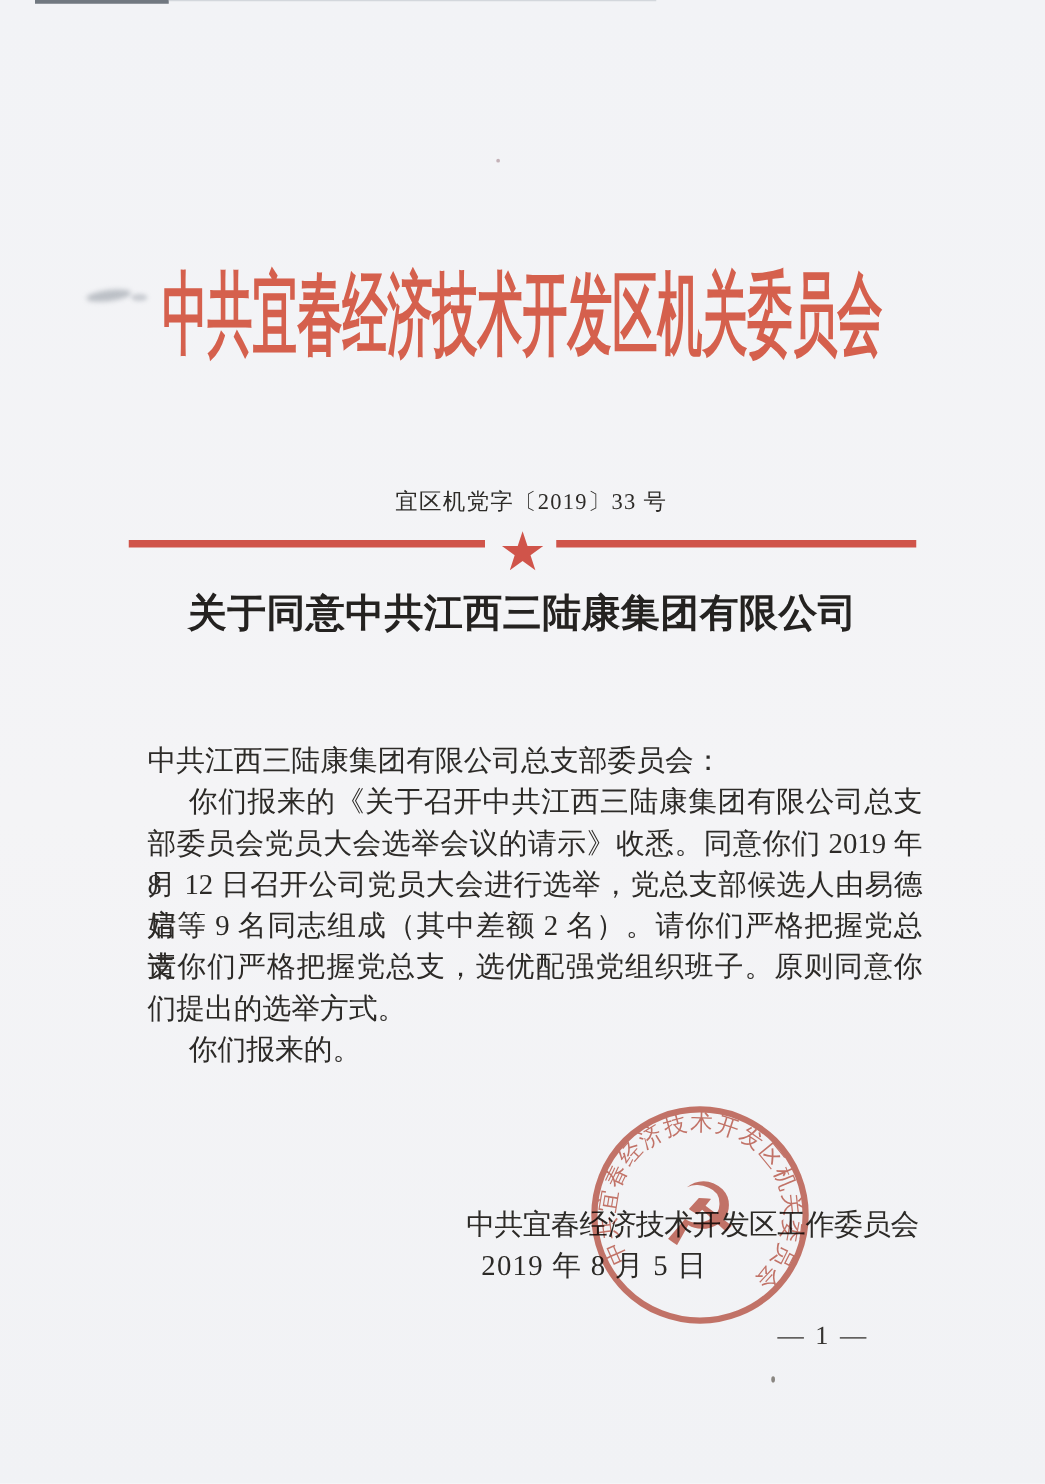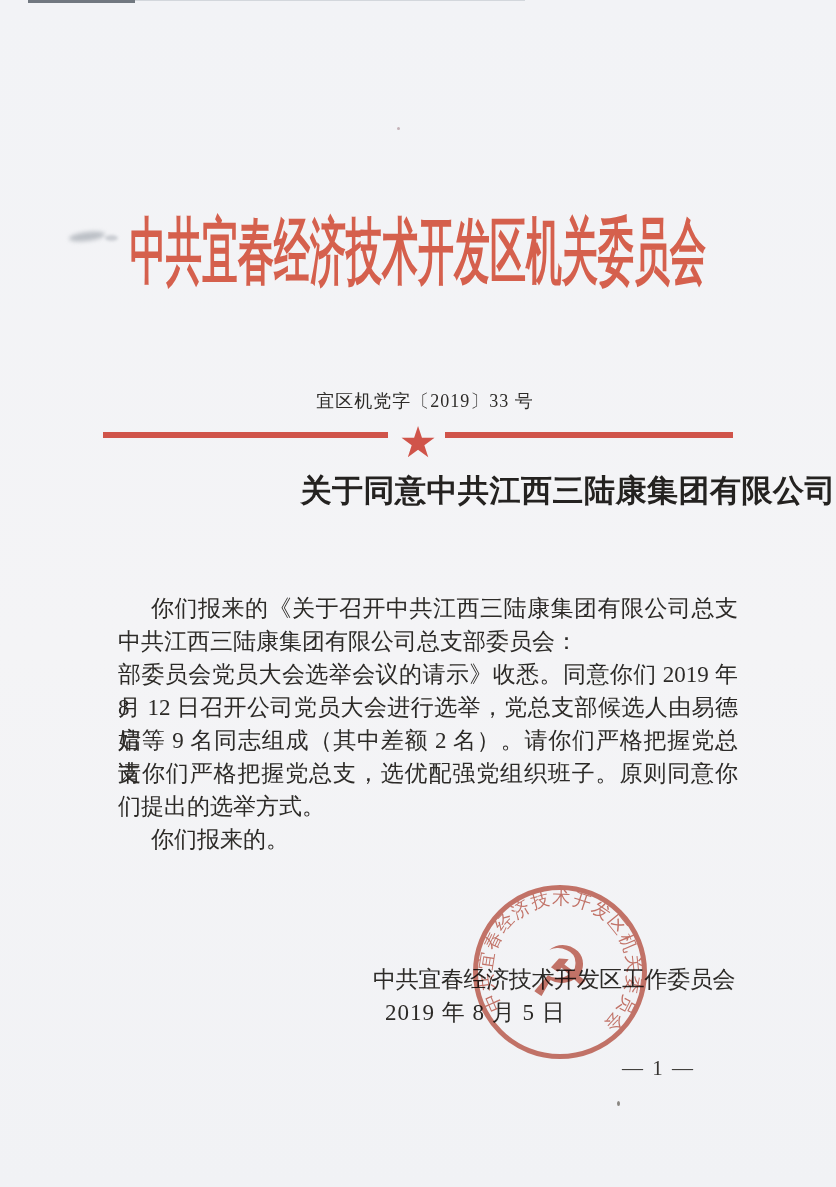--- a/index.html
+++ b/index.html
@@ -36,21 +36,21 @@
   .divider-left  { position:absolute; left:103px; top:432px; width:285px; height:6px; background:#d0544a; }
   .divider-right { position:absolute; left:445px; top:432px; width:288px; height:6px; background:#d0544a; }
   .star {
     position:absolute; left:395px; top:419px; width:46px; height:46px; line-height:46px;
     text-align:center; font-size:43px; color:#d0544a;
     font-family:"DejaVu Sans",sans-serif;
   }
 
   .title-block {
     position:absolute; top:470px; left:0; width:100%;
-    text-align:right; font-size:31px; line-height:42px; font-weight:bold;
+    text-align:center; font-size:31px; line-height:42px; font-weight:bold;
     color:#242220; letter-spacing:0.5px;
   }
 
   .body-block {
     position:absolute; top:592px; left:118px; width:620px;
     font-size:23px; line-height:33px; color:#2c2a27;
   }
   .bline { height:33px; overflow:visible; }
   .j { text-align:justify; text-align-last:justify; }
   .indent { padding-left:33px; }
@@ -92,22 +92,22 @@
 
   <div class="divider-left"></div>
   <div class="divider-right"></div>
   <div class="star">★</div>
 
   <div class="title-block">
     <div>关于同意中共江西三陆康集团有限公司</div>
   </div>
 
   <div class="body-block">
+    <div class="bline">中共江西三陆康集团有限公司总支部委员会：</div>
     <div class="bline j indent">你们报来的《关于召开中共江西三陆康集团有限公司总支</div>
-    <div class="bline">中共江西三陆康集团有限公司总支部委员会：</div>
     <div class="bline j">部委员会党员大会选举会议的请示》收悉。同意你们 2019 年 8</div>
     <div class="bline j">月 12 日召开公司党员大会进行选举，党总支部候选人由易德启、</div>
     <div class="bline j">婧等 9 名同志组成（其中差额 2 名）。请你们严格把握党总支</div>
     <div class="bline j">请你们严格把握党总支，选优配强党组织班子。原则同意你</div>
     <div class="bline">们提出的选举方式。</div>
     <div class="bline indent">你们报来的。</div>
   </div>
 
   <div class="sign-block">
     <div class="signature">中共宜春经济技术开发区工作委员会</div>

